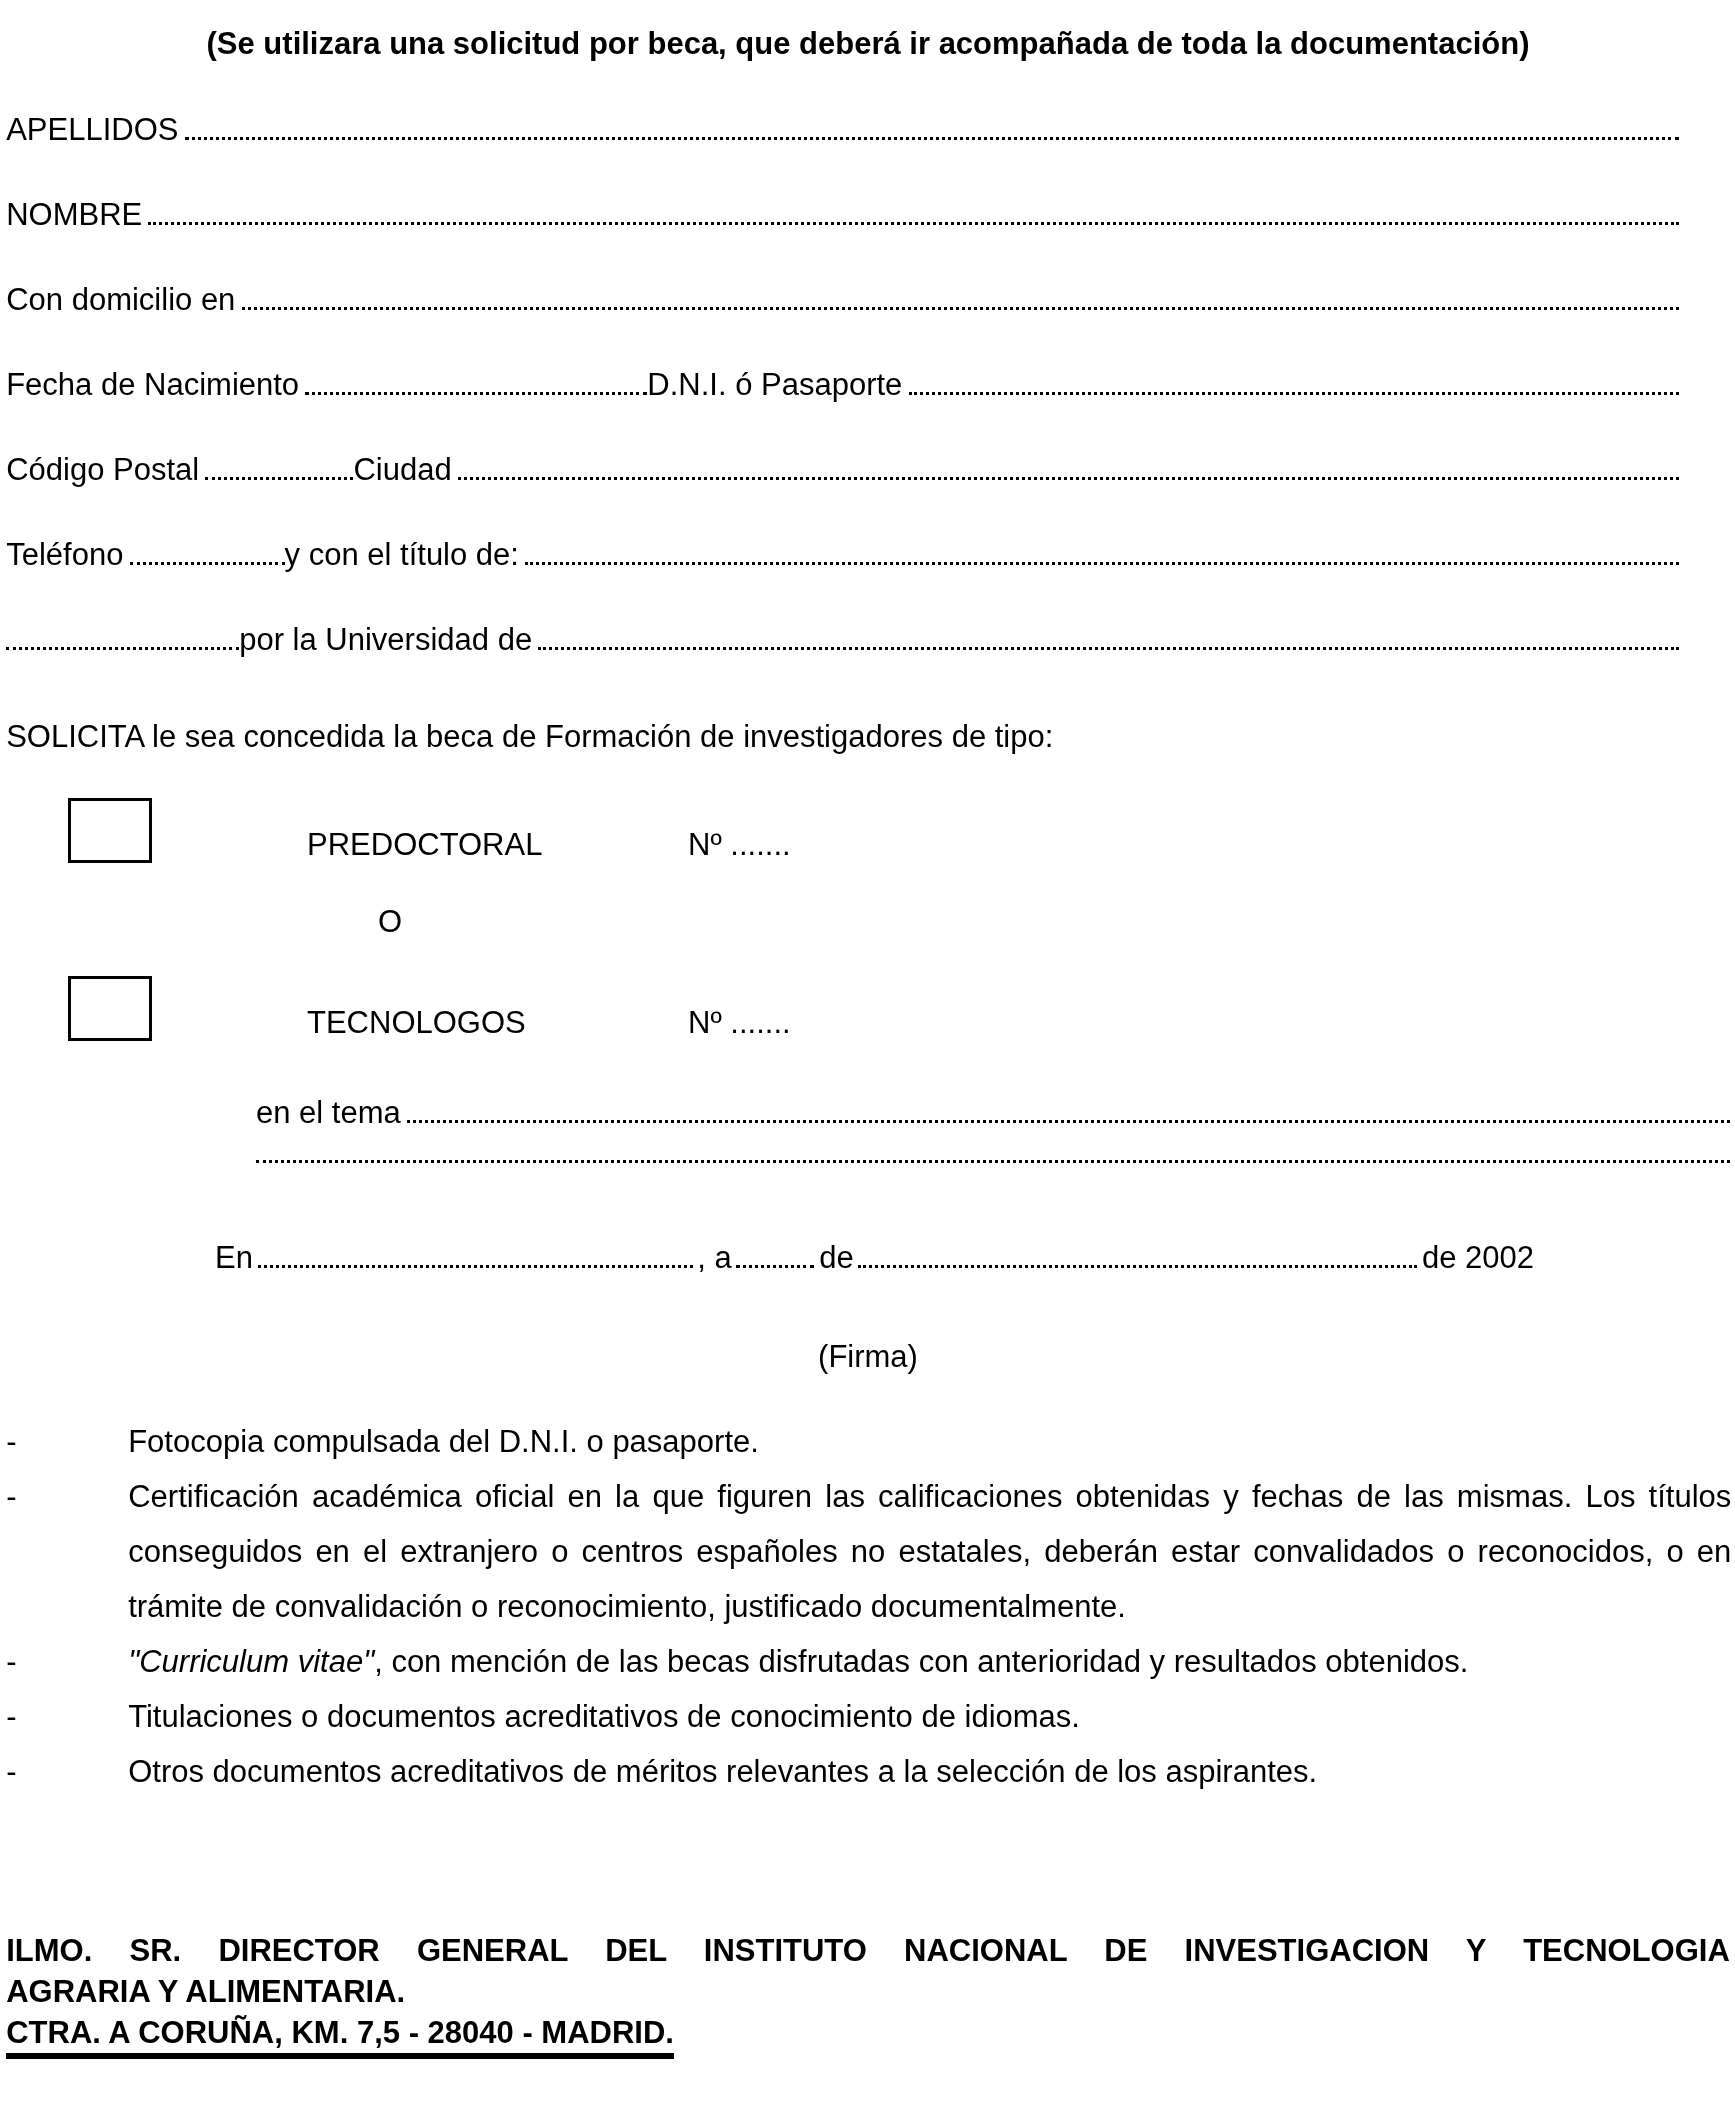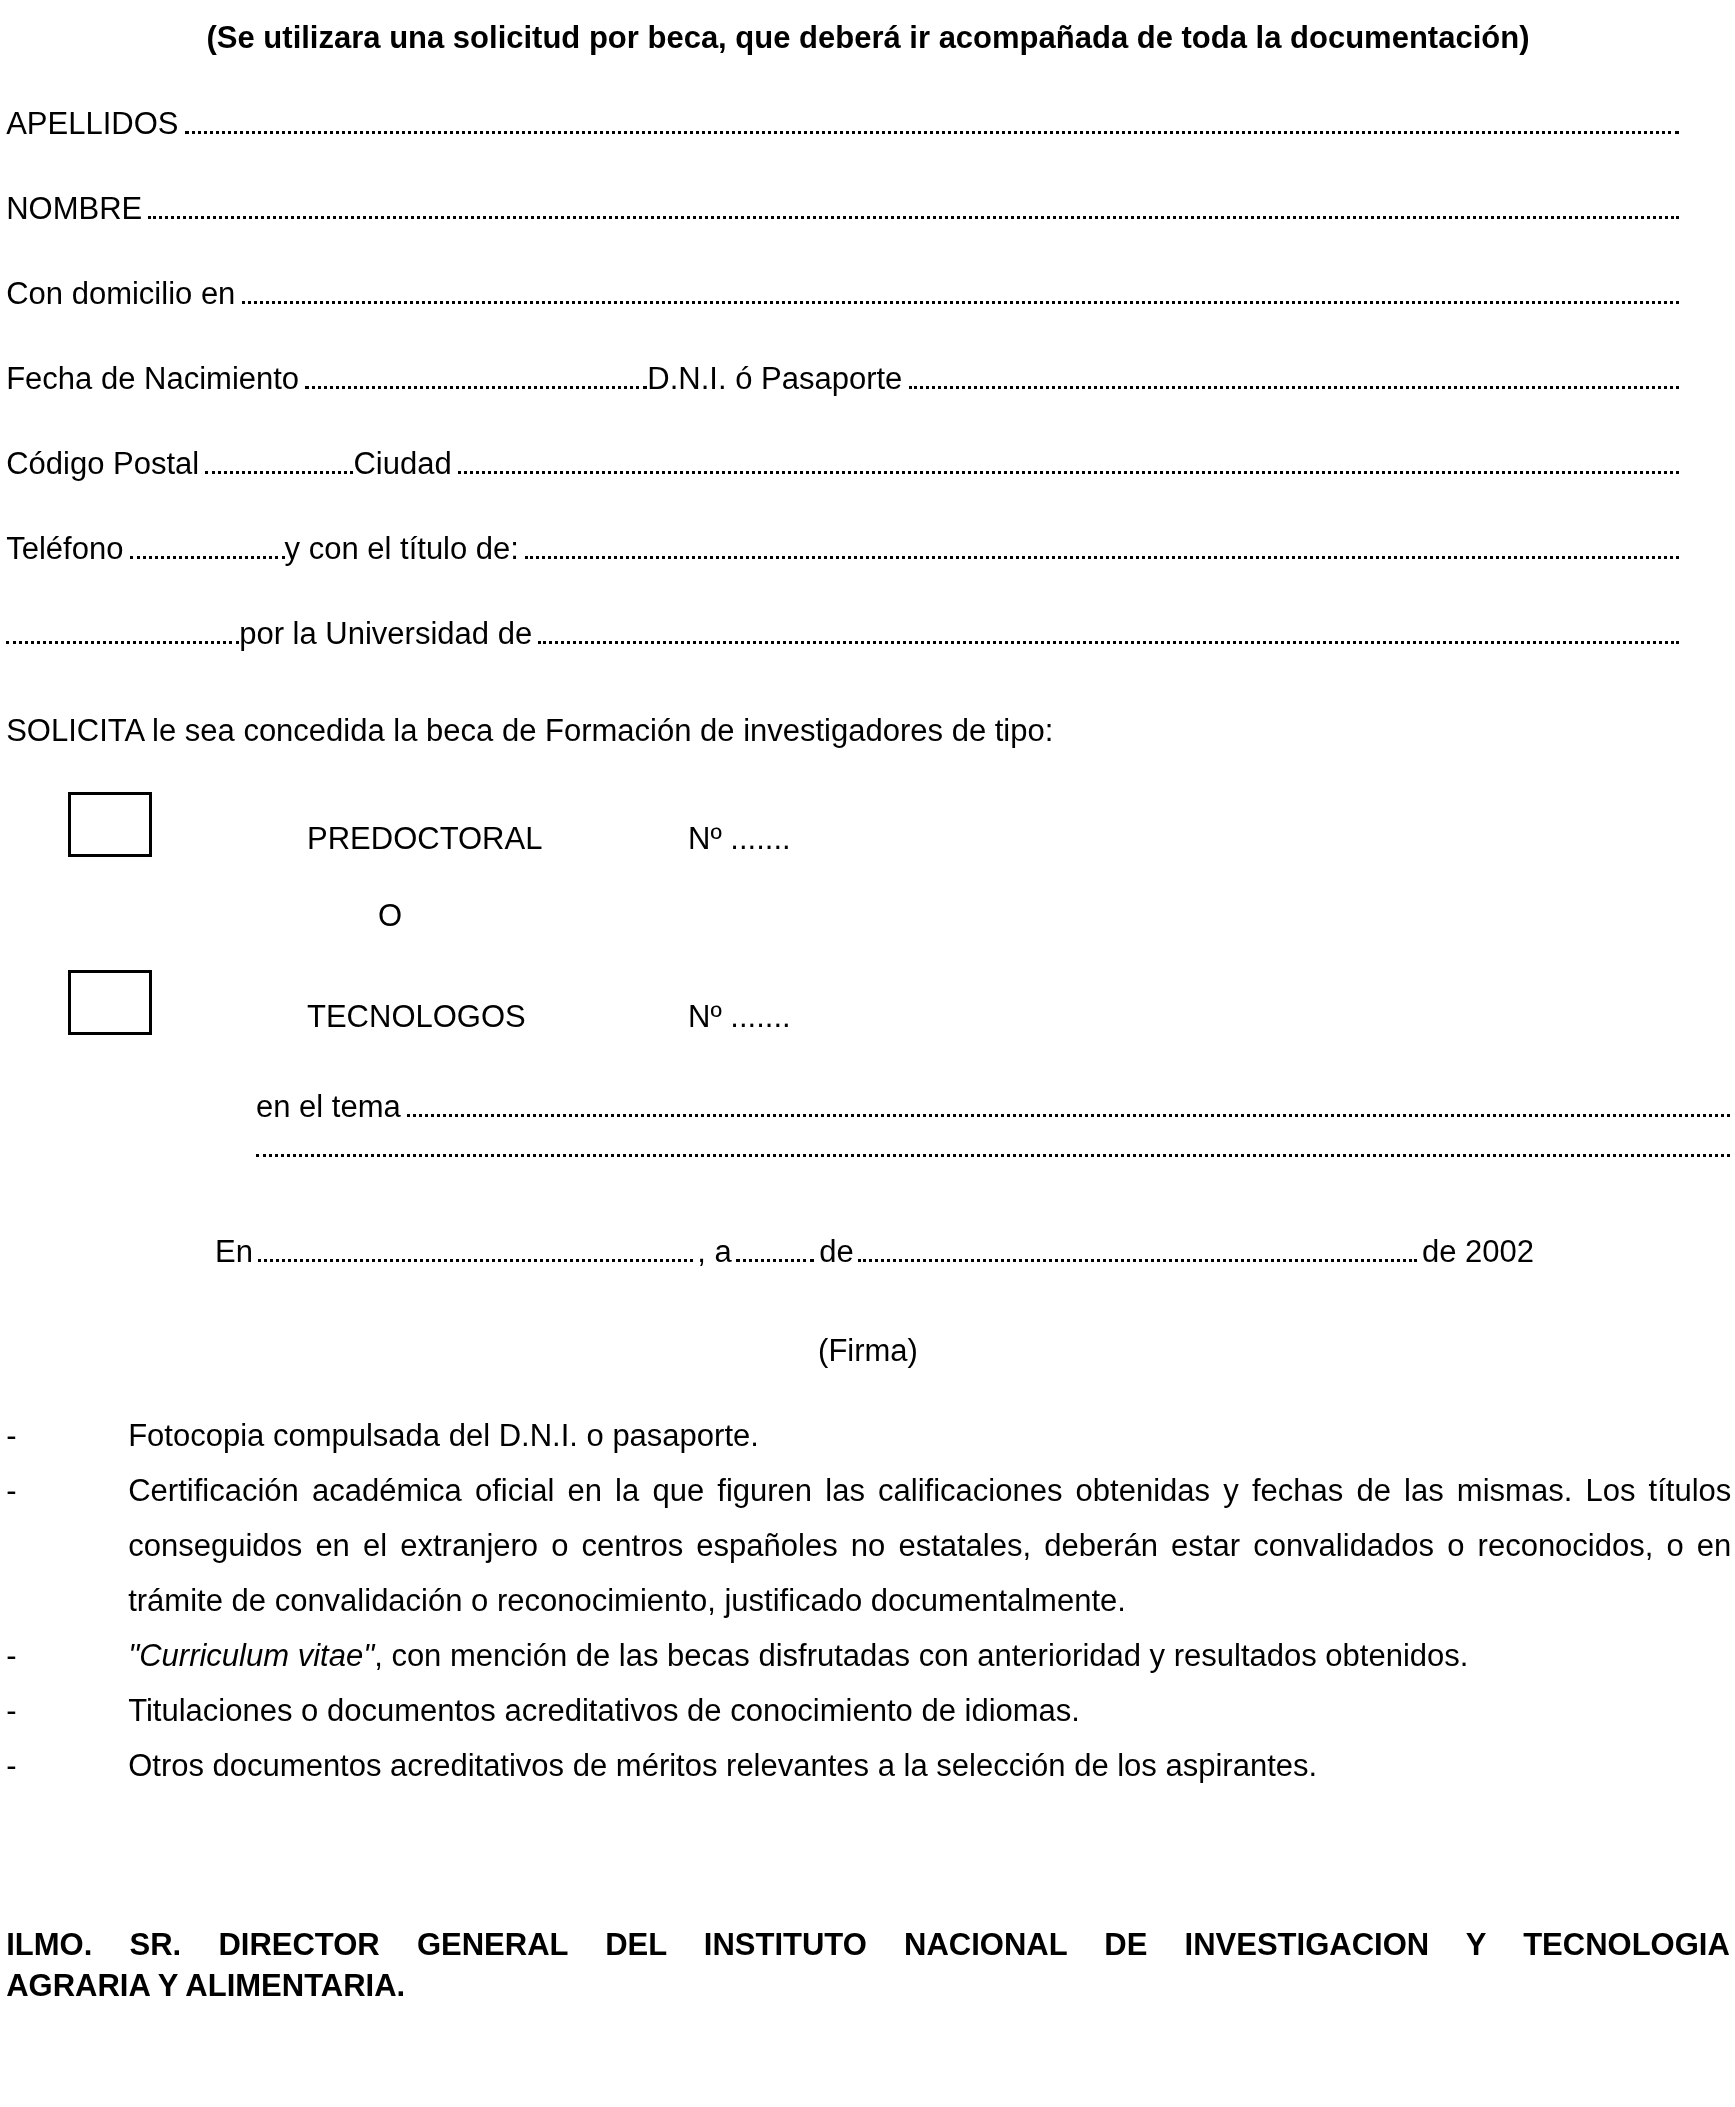--- a/index.html
+++ b/index.html
@@ -8,21 +8,21 @@
     position: relative;
     width: 1736px;
     height: 2108px;
     overflow: hidden;
     background: #ffffff;
     color: #000000;
     font-family: "Liberation Sans", sans-serif;
     font-size: 31px;
   }
   .title {
-    padding-top: 17px;
+    padding-top: 23px;
     text-align: center;
     font-weight: 700;
     line-height: 42px;
   }
   .form-section { margin: 40px 57px 0 6.2px; }
   .form-line {
     display: flex;
     align-items: baseline;
     line-height: 49px;
     white-space: nowrap;
@@ -191,16 +191,17 @@
     </div>
     <div class="doc-item">
       <span class="dash">-</span>
       <span class="text">Otros documentos acreditativos de méritos relevantes a la selección de los aspirantes.</span>
     </div>
   </div>
 
   <div class="footer">
     <div class="footer-line1">ILMO. SR. DIRECTOR GENERAL DEL INSTITUTO NACIONAL DE INVESTIGACION Y TECNOLOGIA</div>
     <div>AGRARIA Y ALIMENTARIA.</div>
+    <div><span class="footer-line3">CTRA. A CORUÑA, KM. 7,5 - 28040 - MADRID.</span></div>
   </div>
 
 </div>
 
 
 </body></html>

